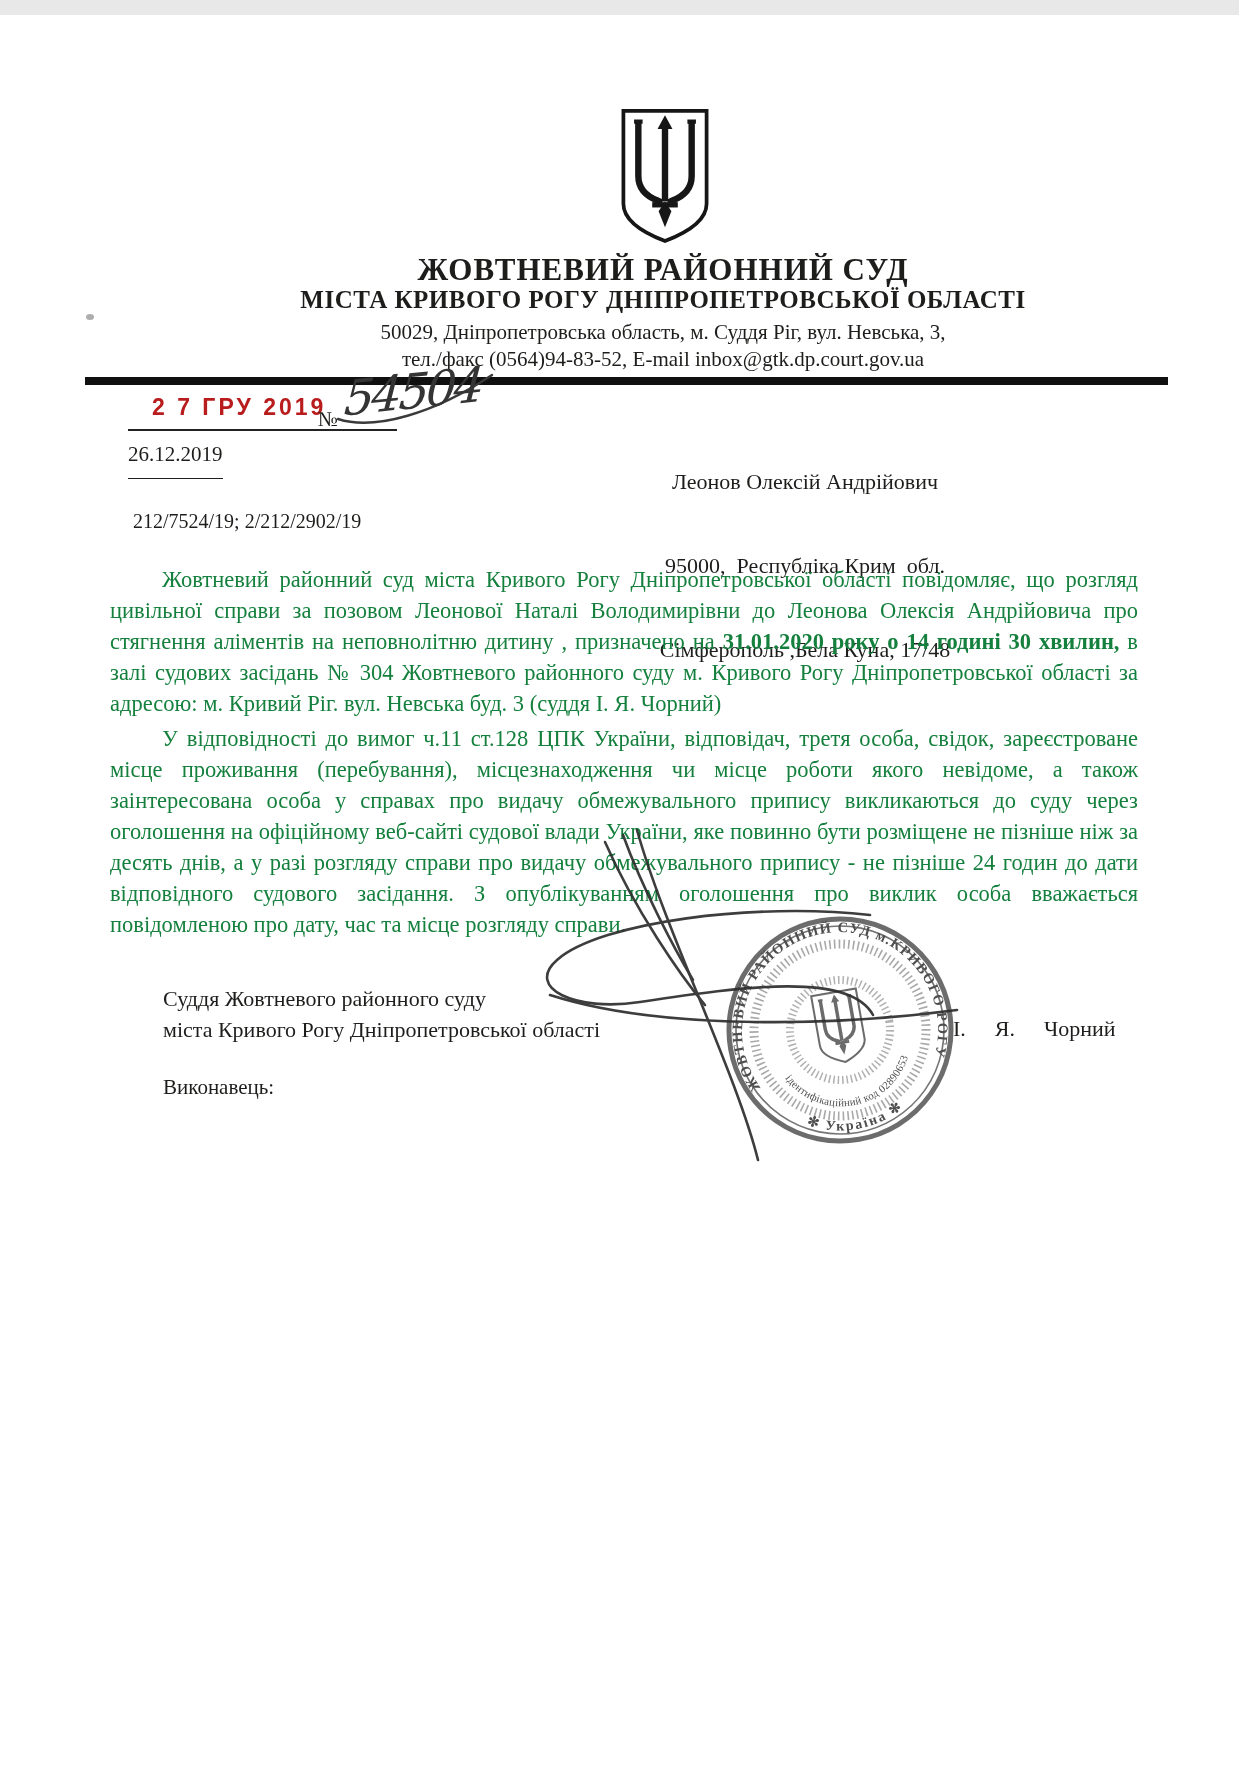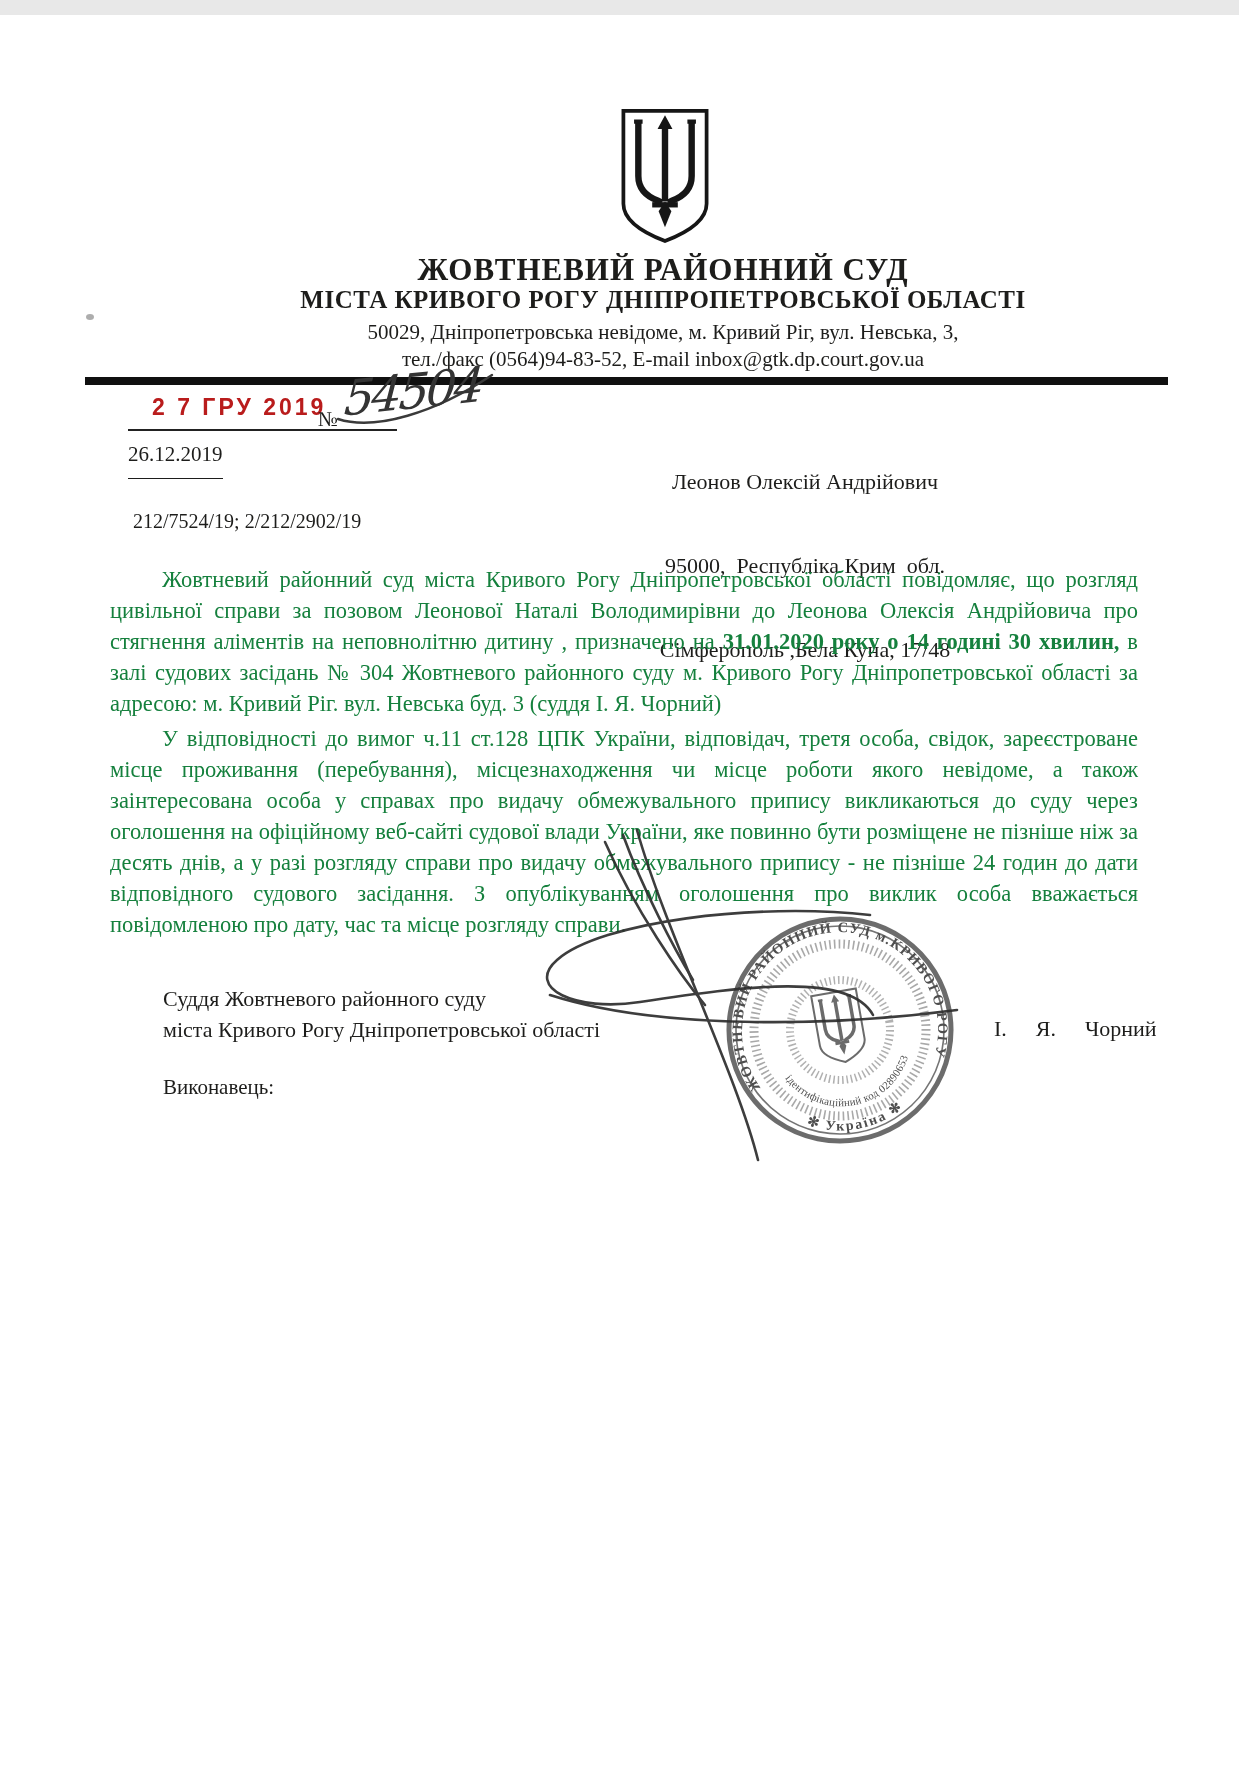--- a/index.html
+++ b/index.html
@@ -30,21 +30,21 @@
   .casenums{left:133px;top:495px;font-size:20px;}
   
   .recipient{left:600px;top:397px;width:410px;text-align:center;font-size:22px;line-height:28px;white-space:pre-wrap;}
   
   .bodytext{left:110px;top:549px;width:1028px;font-size:22.5px;line-height:31px;
     text-align:justify;color:#15803d;}
   .bodytext p{margin:0 0 4px 0;text-indent:52px;}
   
   .sig1{left:163px;top:971px;font-size:22px;}
   .sig2{left:163px;top:1002px;font-size:22px;}
-  .judge{left:994px;top:1001px;font-size:22px;word-spacing:9px;white-space:pre;}
+  .judge{left:953px;top:1001px;font-size:22px;word-spacing:9px;white-space:pre;}
   .executor{left:163px;top:1060px;font-size:21px;}
   
   .seal{left:720px;top:895px;width:240px;height:240px;color:#3f3f3f;pointer-events:none;}
   .handsig{left:515px;top:795px;width:480px;height:380px;pointer-events:none;}
   .speck{left:86px;top:299px;width:8px;height:6px;background:#8a8a8a;border-radius:50%;opacity:.7;}
 </style>
 </head>
 <body>
 
 <div class="page">
@@ -59,21 +59,21 @@
         <path d="M16,13 L24,13 M66,13 L74,13" stroke-width="4"></path>
         <path d="M45,88 L39,97 L45,112 L51,97 Z" fill="currentColor" stroke="none"></path>
         <path d="M33,91 L57,91" stroke-width="5"></path>
       </g>
     </defs>
     <use href="#emblem-full"></use>
   </svg>
 
   <div class="abs hdr hdr1">ЖОВТНЕВИЙ РАЙОННИЙ СУД</div>
   <div class="abs hdr hdr2">МІСТА КРИВОГО РОГУ ДНІПРОПЕТРОВСЬКОЇ ОБЛАСТІ</div>
-  <div class="abs hdr hdr3">50029, Дніпропетровська невідоме, м. Кривий Ріг, вул. Невська, 3,</div>
+  <div class="abs hdr hdr3">50029, Дніпропетровська область, м. Суддя Ріг, вул. Невська, 3,</div>
   <div class="abs hdr hdr4"><span>тел./факс (0564)94-83-52, E-mail </span><span class="email">inbox@gtk.dp.court.gov.ua</span></div>
 
   <div class="abs rule"></div>
   <div class="abs speck"></div>
 
   <div class="abs stampdate">2 7 ГРУ 2019</div>
   <div class="abs numline"></div>
   <div class="abs numsign">№</div>
   <svg class="abs scrawl-flourish" viewBox="0 0 170 70">
     <path d="M8,52 C45,64 105,46 162,8" fill="none" stroke="#3a3a3a" stroke-width="2.4" stroke-linecap="round"></path>

